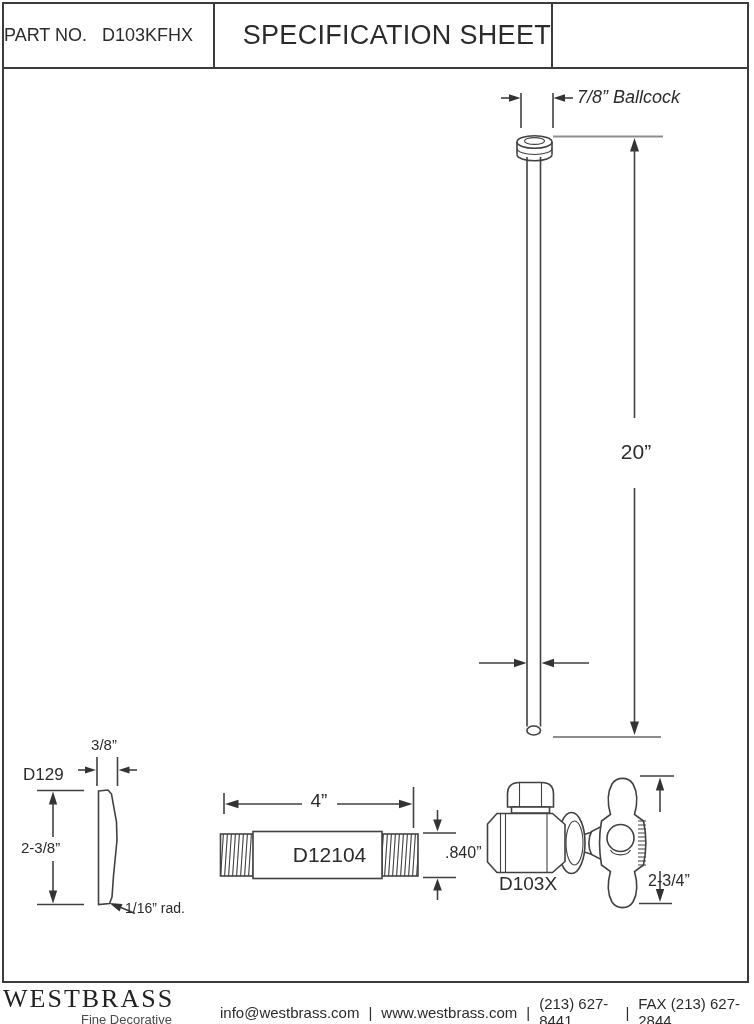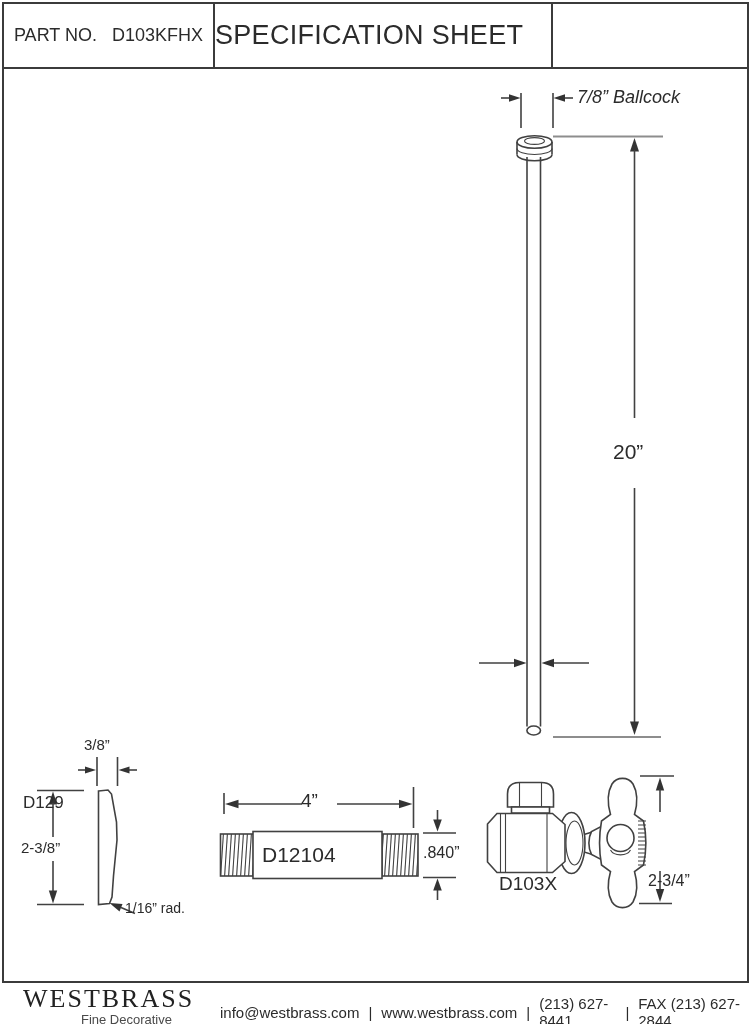--- a/index.html
+++ b/index.html
@@ -1,47 +1,47 @@
 <!DOCTYPE html>
 <html><head>
 <meta charset="utf-8">
 <style>
   html,body{margin:0;padding:0;background:#fff;}
   #page{position:relative;width:754px;height:1024px;background:#fff;overflow:hidden;
         font-family:"Liberation Sans",sans-serif;color:#2b2b2b;}
   *{box-sizing:border-box;}
   .lbl{position:absolute;color:#2b2b2b;white-space:nowrap;line-height:1.1;
        font-family:"Liberation Sans",sans-serif;}
-  .ctr{}
+  .ctr{text-align:center;}
 
   
   #page-border{position:absolute;left:2px;top:2px;width:747px;height:981px;
                border:2px solid #3b3b3b;}
 
   
   #header{position:absolute;left:2px;top:2px;width:747px;height:67px;
           border:2px solid #3b3b3b;display:flex;background:#fff;}
   #header .cell{height:100%;}
   #cell-part{width:211px;border-right:2px solid #3b3b3b;display:flex;
-             align-items:center;justify-content:center;gap:15px;font-size:18px;}
+             align-items:center;gap:15px;font-size:18px;}
   #cell-title{width:338px;border-right:2px solid #3b3b3b;display:flex;
-              align-items:center;justify-content:flex-start;font-size:27px;letter-spacing:.3px;}
+              align-items:center;justify-content:flex-end;font-size:27px;letter-spacing:.3px;}
   #cell-desc{flex:1;padding:6px 9px 4px 9px;font-size:13px;line-height:1.33;}
 
   
   #drawing{position:absolute;left:0;top:0;width:754px;height:1024px;}
   .ln{stroke:#414141;stroke-width:1.6;fill:none;}
   .thin{stroke:#414141;stroke-width:1.1;fill:none;}
   .ext{stroke:#8d8d8d;stroke-width:2.2;fill:none;}
   .ar{fill:#333;stroke:none;}
   .wh{fill:#fff;stroke:#414141;stroke-width:1.6;}
 
   
   #brand{position:absolute;left:3px;top:984px;font-family:"Liberation Serif",serif;
-         font-size:26px;letter-spacing:2px;color:#222;margin-left:20px;}
+         font-size:26px;letter-spacing:2px;color:#222;}
   #tagline{position:absolute;left:44px;top:1012px;width:128px;text-align:right;
            font-size:13px;color:#4a4a4a;}
   #contacts{position:absolute;left:220px;top:995px;width:520px;display:flex;
             justify-content:center;align-items:center;font-size:15px;color:#2b2b2b;}
   #contacts .sep{padding:0 9px;color:#2b2b2b;}
 </style>
 </head>
 <body>
 
 <div id="page">
@@ -163,28 +163,28 @@
       <path class="wh" d="M612,784 C617,776.5 628,776.5 633,784 C637.5,792 637.5,804 634.5,814.5 L643.5,821 C646.5,835 646.5,851 643.5,865 L634.5,871.5 C637.5,882 637.5,894 633,902 C628,909.5 617,909.5 612,902 C607.5,894 607.5,882 610.5,871.5 L601.5,865 C599,851 599,835 601.5,821 L610.5,814.5 C607.5,804 607.5,792 612,784 Z"></path>
       <path class="thin" d="M638,821h8M638,825h8M638,829h8M638,833h8M638,837h8M638,841h8M638,845h8M638,849h8M638,853h8M638,857h8M638,861h8M638,865h8"></path>
       <circle class="wh" cx="620.5" cy="838" r="13.5"></circle>
       <path class="thin" d="M610.5,850 C614,856.5 627,856.5 630.5,850"></path>
     </g>
   </svg>
 
   <div class="lbl" style="left:577px;top:88px;font-size:18px;font-style:italic;">7/8” Ballcock</div>
   <div class="lbl ctr" style="left:613px;top:440px;width:46px;font-size:21px;">20”</div>
 
-  <div class="lbl" style="left:23px;top:794px;font-size:17px;">D129</div>
+  <div class="lbl" style="left:23px;top:766px;font-size:17px;">D129</div>
   <div class="lbl ctr" style="left:84px;top:737px;width:40px;font-size:15px;">3/8”</div>
   <div class="lbl" style="left:21px;top:840px;font-size:15px;">2-3/8”</div>
   <div class="lbl" style="left:125px;top:901px;font-size:14px;">1/16” rad.</div>
 
   <div class="lbl ctr" style="left:301px;top:791px;width:36px;font-size:19px;">4”</div>
-  <div class="lbl ctr" style="left:262px;top:843px;width:121px;font-size:21px;">D12104</div>
-  <div class="lbl" style="left:423px;top:844px;font-size:16px;">.840”</div>
+  <div class="lbl ctr" style="left:269px;top:843px;width:121px;font-size:21px;">D12104</div>
+  <div class="lbl" style="left:445px;top:844px;font-size:16px;">.840”</div>
 
   <div class="lbl" style="left:499px;top:874px;font-size:19px;">D103X</div>
   <div class="lbl" style="left:648px;top:872px;font-size:16px;">2-3/4”</div>
 
   <div id="brand">WESTBRASS</div>
   <div id="tagline">Fine Decorative Plumbing Since 1935</div>
   <div id="contacts">
     <span>info@westbrass.com</span>
     <span class="sep">|</span>
     <span>www.westbrass.com</span>

